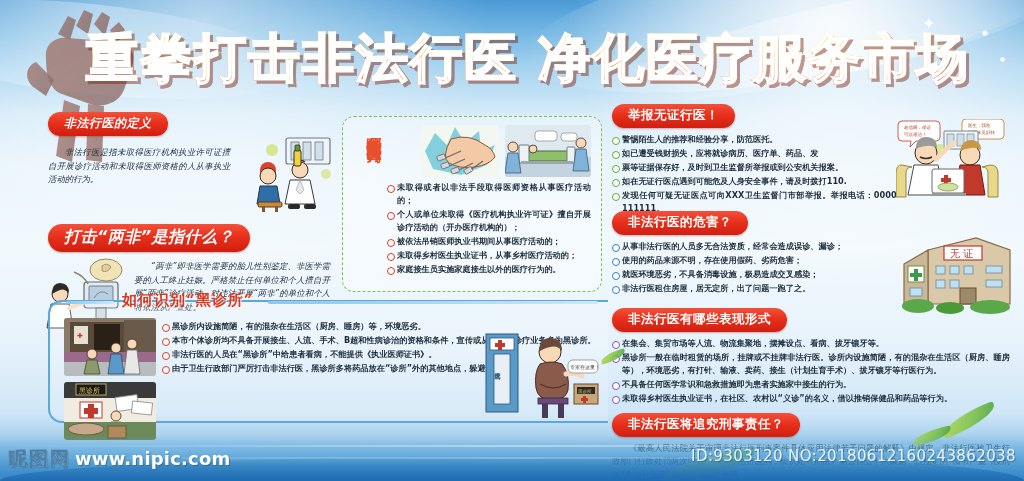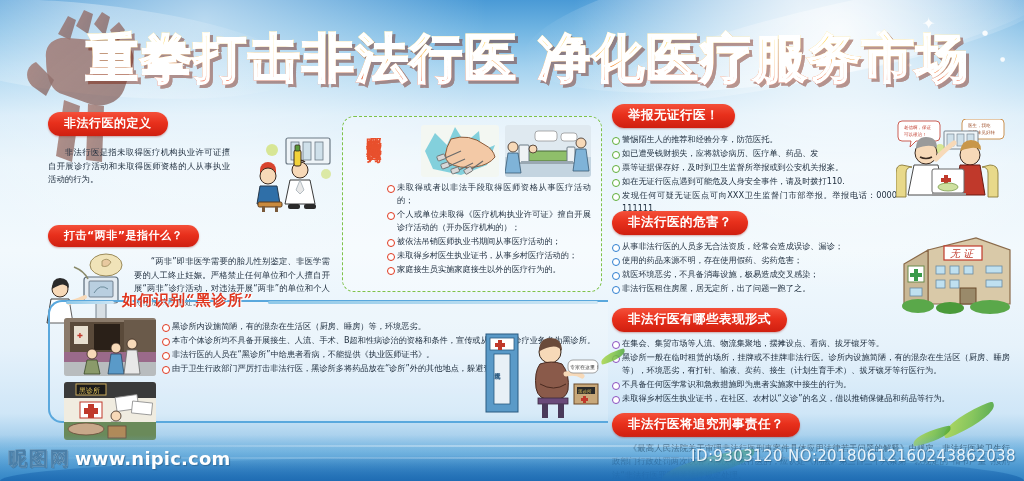--- a/index.html
+++ b/index.html
@@ -101,33 +101,33 @@
   .pill-wrap { position: relative; }
   .pill-wrap::after {
     content: ""; position: absolute; left: 0; right: 0; top: 50%;
     height: 10px; transform: translateY(-50%);
     background: linear-gradient(90deg, rgba(240,120,90,.30), rgba(240,120,90,0) 80%);
     border-radius: 6px; z-index: -1;
   }
 
   
   .col { position: absolute; }
-  #col-left  { left: 48px;  top: 112px; width: 282px; }
+  #col-left  { left: 48px;  top: 112px; width: 282px; font-style: italic; }
   #col-mid   { left: 342px; top: 116px; width: 260px; }
   #col-right { left: 612px; top: 104px; width: 400px; }
 
   .section { margin-bottom: 8px; }
   .body-text {
     font-size: 8.4px; line-height: 1.62; color: #1d2c3c;
     text-align: justify;
   }
   .indent { text-indent: 2em; margin-top: 8px; }
 
   
-  ul.bl { list-style: none; }
+  ul.bl { list-style: none; font-weight: bold; }
   ul.bl > li {
     position: relative;
     padding-left: 10px;
     font-size: 8.2px;
     line-height: 1.58;
     color: #1d2c3c;
     margin-bottom: 1px;
     text-align: justify;
   }
   ul.bl > li::before {
@@ -306,21 +306,21 @@
             <rect x="50" y="68" width="12" height="5" rx="2" fill="#2a2a2a"></rect>
             <rect x="66" y="68" width="12" height="5" rx="2" fill="#2a2a2a"></rect>
           </svg>
         </div>
         <div class="body-text indent" style="width:182px;padding-top:2px;">非法行医是指未取得医疗机构执业许可证擅自开展诊疗活动和未取得医师资格的人从事执业活动的行为。</div>
       </div>
     </div>
 
     <div class="section" style="margin-top:6px;">
       <div class="pill-wrap">
-        <span class="pill" style="font-size:11px;">打击“两非”是指什么？</span>
+        <span class="pill" style="font-size:16px;">打击“两非”是指什么？</span>
       </div>
       <div style="position:relative;height:78px;margin-top:6px;">
         <div class="ill" style="left:-4px;top:-4px;width:92px;height:74px;">
           <svg viewBox="0 0 92 74" width="92" height="74">
             <ellipse cx="62" cy="14" rx="16" ry="11" fill="#f0e3b8" stroke="#9a8a5a" stroke-width="1"></ellipse>
             <path d="M58 10 q5 -4 9 1 q-3 6 -9 4 z" fill="#e8c9a0" stroke="#9a8a5a" stroke-width=".8"></path>
             <rect x="40" y="26" width="34" height="26" rx="3" fill="#e4ecf2" stroke="#5a6a78" stroke-width="1.2"></rect>
             <rect x="45" y="30" width="24" height="16" rx="1" fill="#b9cfe0" stroke="#5a6a78" stroke-width=".8"></rect>
             <path d="M50 42 q6 -10 14 -4" stroke="#6a8a9a" stroke-width="1" fill="none"></path>
             <rect x="52" y="52" width="10" height="18" fill="#cfd8de" stroke="#5a6a78" stroke-width="1"></rect>
@@ -534,21 +534,21 @@
       <div class="pill-wrap">
         <span class="pill" style="font-size:12.5px;">非法行医的危害？</span>
       </div>
       <div style="position:relative;margin-top:5px;height:60px;">
         <ul class="bl blue" id="harm-list" style="width:246px;">
             <li>从事非法行医的人员多无合法资质，经常会造成误诊、漏诊；</li>
             <li>使用的药品来源不明，存在使用假药、劣药危害；</li>
             <li>就医环境恶劣，不具备消毒设施，极易造成交叉感染；</li>
             <li>非法行医租住房屋，居无定所，出了问题一跑了之。</li>
           </ul>
-        <div class="ill" style="right:-6px;top:-6px;width:120px;height:80px;font-style:italic;">
+        <div class="ill" style="right:-6px;top:-6px;width:120px;height:80px;">
           <svg viewBox="0 0 120 80" width="120" height="80">
             <path d="M30 16 L78 4 L112 16 L112 70 L30 70 Z" fill="#d9c9a8" stroke="#8a6a4a" stroke-width="1.2"></path>
             <path d="M6 30 L30 16 L30 70 L6 70 Z" fill="#c9b896" stroke="#8a6a4a" stroke-width="1.2"></path>
             <rect x="46" y="12" width="38" height="14" fill="#fff" stroke="#c0392b" stroke-width="1.2"></rect>
             <text x="52" y="23" font-size="10" fill="#c0392b" font-family="DejaVu Serif, serif">无 证</text>
             <rect x="10" y="32" width="16" height="16" fill="#fff" stroke="#6a8a4a" stroke-width="1"></rect>
             <path d="M16 35 h4 v4 h4 v4 h-4 v4 h-4 v-4 h-4 v-4 h4 z" fill="#3a9a4a"></path>
             <g fill="#bfe0f0" stroke="#6a8aa0" stroke-width=".8">
               <rect x="38" y="32" width="9" height="8"></rect>
                 <rect x="52" y="32" width="9" height="8"></rect>

